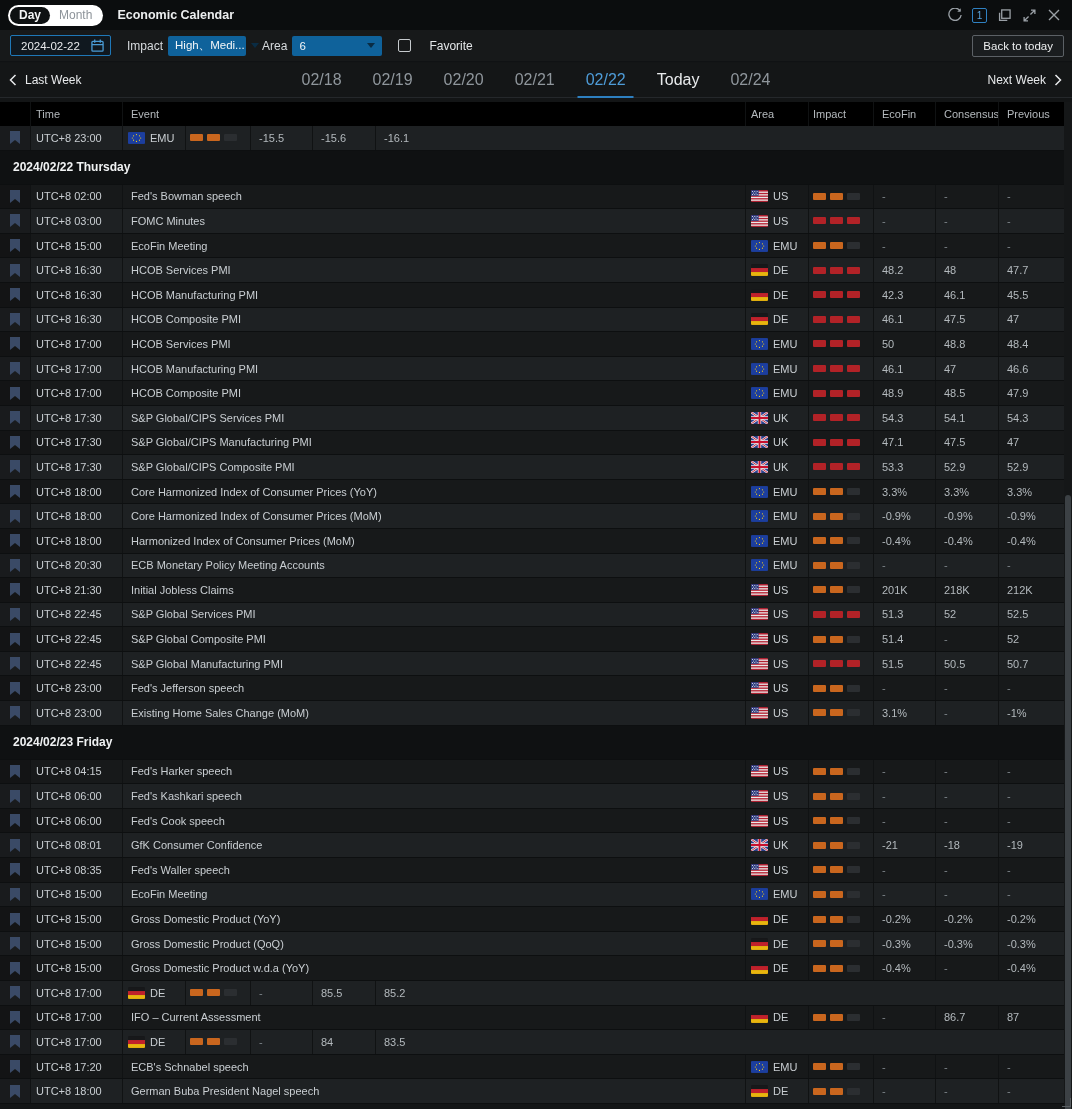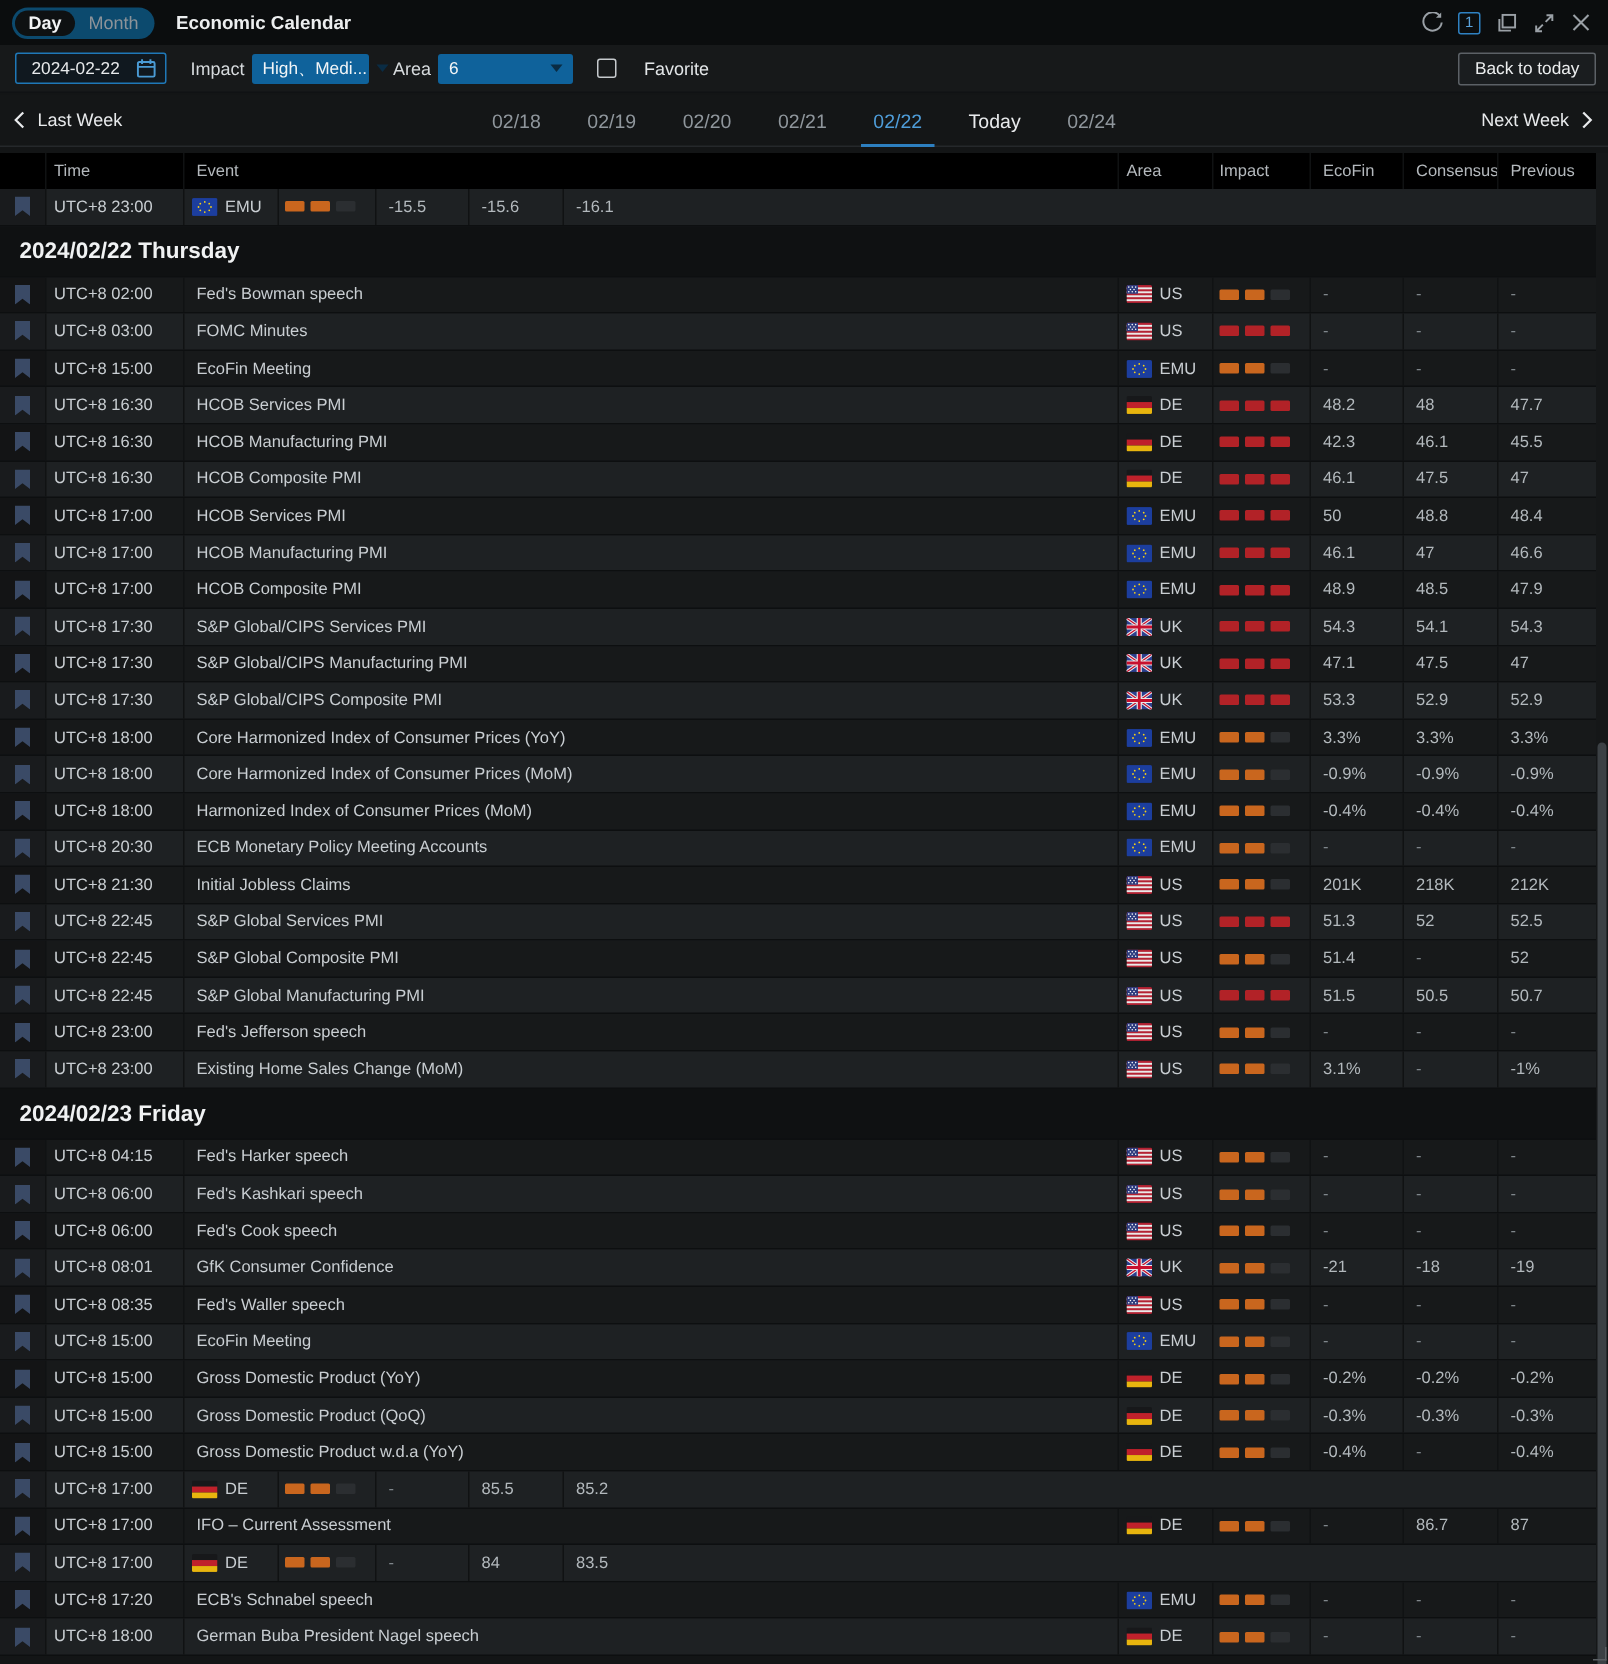--- a/index.html
+++ b/index.html
@@ -2,21 +2,21 @@
 <html><head>
 <meta charset="utf-8">
 <style>
   * { margin:0; padding:0; box-sizing:border-box; }
   html,body { width:1072px; height:1109px; background:#131516; overflow:hidden;
     font-family:"Liberation Sans", sans-serif; -webkit-font-smoothing:antialiased; }
 
   
   .topbar { position:absolute; left:0; top:0; width:1072px; height:30px;
     background:#0b0d0e; display:flex; align-items:center; }
-  .seg { display:flex; align-items:center; background:#0c4a6e; border-radius:11px;
+  .seg { display:flex; align-items:center; background:#ffffff; border-radius:11px;
     height:21px; margin-left:8px; padding:2px;justify-content:flex-end; }
   .seg-item { font-size:12px; color:#8d9399; padding:0 9px; height:17px; line-height:17px;
     border-radius:9px; cursor:pointer; }
   .seg-item.active { color:#f2f4f5; background:#0e1112; font-weight:bold; }
   .app-title { color:#eceeef; font-size:12.5px; font-weight:bold; margin-left:14px; }
   .topbar-right { margin-left:auto; display:flex; align-items:center; gap:9px; margin-right:10px; }
   .tb-icon { width:16px; height:16px; display:flex; align-items:center; justify-content:center;
     color:#9aa0a6; cursor:pointer; }
   .win-count { width:15px; height:15px; border:1.5px solid #2f81c2; border-radius:2px;
     color:#5ba3dc; font-size:10px; display:flex; align-items:center; justify-content:center; }
@@ -43,21 +43,21 @@
     border:1px solid #5c6166; border-radius:2px; background:#1a1d1f; color:#eceeef;
     font-size:11.5px; display:flex; align-items:center; cursor:pointer; }
 
   
   .weeknav { position:absolute; left:0; top:63px; width:1072px; height:35px;
     background:#141617; display:flex; align-items:center; border-bottom:1px solid #25282b; }
   .wk-side { display:flex; align-items:center; gap:8px; color:#e8eaec; font-size:12px; cursor:pointer; }
   .wk-left { margin-left:9px; }
   .wk-right { margin-left:auto; margin-right:10px; }
   .day-tabs { position:absolute; left:50%; transform:translateX(-50%); display:flex; gap:27px; height:35px; align-items:center; }
-  .day-tab { position:relative; font-size:13px; color:#8f969c; cursor:pointer;
+  .day-tab { position:relative; font-size:16px; color:#8f969c; cursor:pointer;
     height:35px; display:flex; align-items:center; padding:0 2px; }
   .day-tab.today { color:#e8eaec; }
   .day-tab.active { color:#4e9cd8; }
   .day-tab.active::after { content:""; position:absolute; left:-6px; right:-6px; bottom:0;
     height:2px; background:#2d7fc0; }
 
   
   .table { position:absolute; left:0; top:102px; width:1064px; }
   .thead { display:flex; height:24px; background:#000000; align-items:flex-start; }
   .thead .cell { color:#b4b9bd; font-size:11px; }
@@ -75,21 +75,21 @@
   .row { display:flex; height:24.6px; border-bottom:1px solid #0d0f10; cursor:pointer; }
   .row.light { background:#1e2123; }
   .row.dark  { background:#17191a; }
   .row .c-bm { background:rgba(0,0,0,0.16); }
   .row .cell { font-size:11px; color:#c9ced2; }
   .row .val { color:#b3b9bd; }
   .row .dash { color:#7f868b; }
 
   .section-row { height:34px; background:#0f1112; display:flex; align-items:center;
     border-bottom:1px solid #0d0f10; }
-  .section-row span { color:#f0f2f3; font-size:15px; font-weight:bold; margin-left:13px; }
+  .section-row span { color:#f0f2f3; font-size:12px; font-weight:bold; margin-left:13px; }
 
   .flag { width:17px; height:12px; border-radius:1px; flex:none; }
   .imp-bar { width:13px; height:7px; border-radius:1px; flex:none; }
 
   
   .scroll-track { position:absolute; right:0; top:102px; width:8px; height:1007px; background:#151718; }
   .scroll-thumb { position:absolute; right:1px; top:393px; width:6px; height:692px;
     background:#3c4145; border-radius:3px; cursor:pointer; }
   .scroll-corner { position:absolute; right:1px; bottom:2px; width:9px; height:9px;
     border-right:1px solid #5a5f63; border-bottom:1px solid #5a5f63; }

